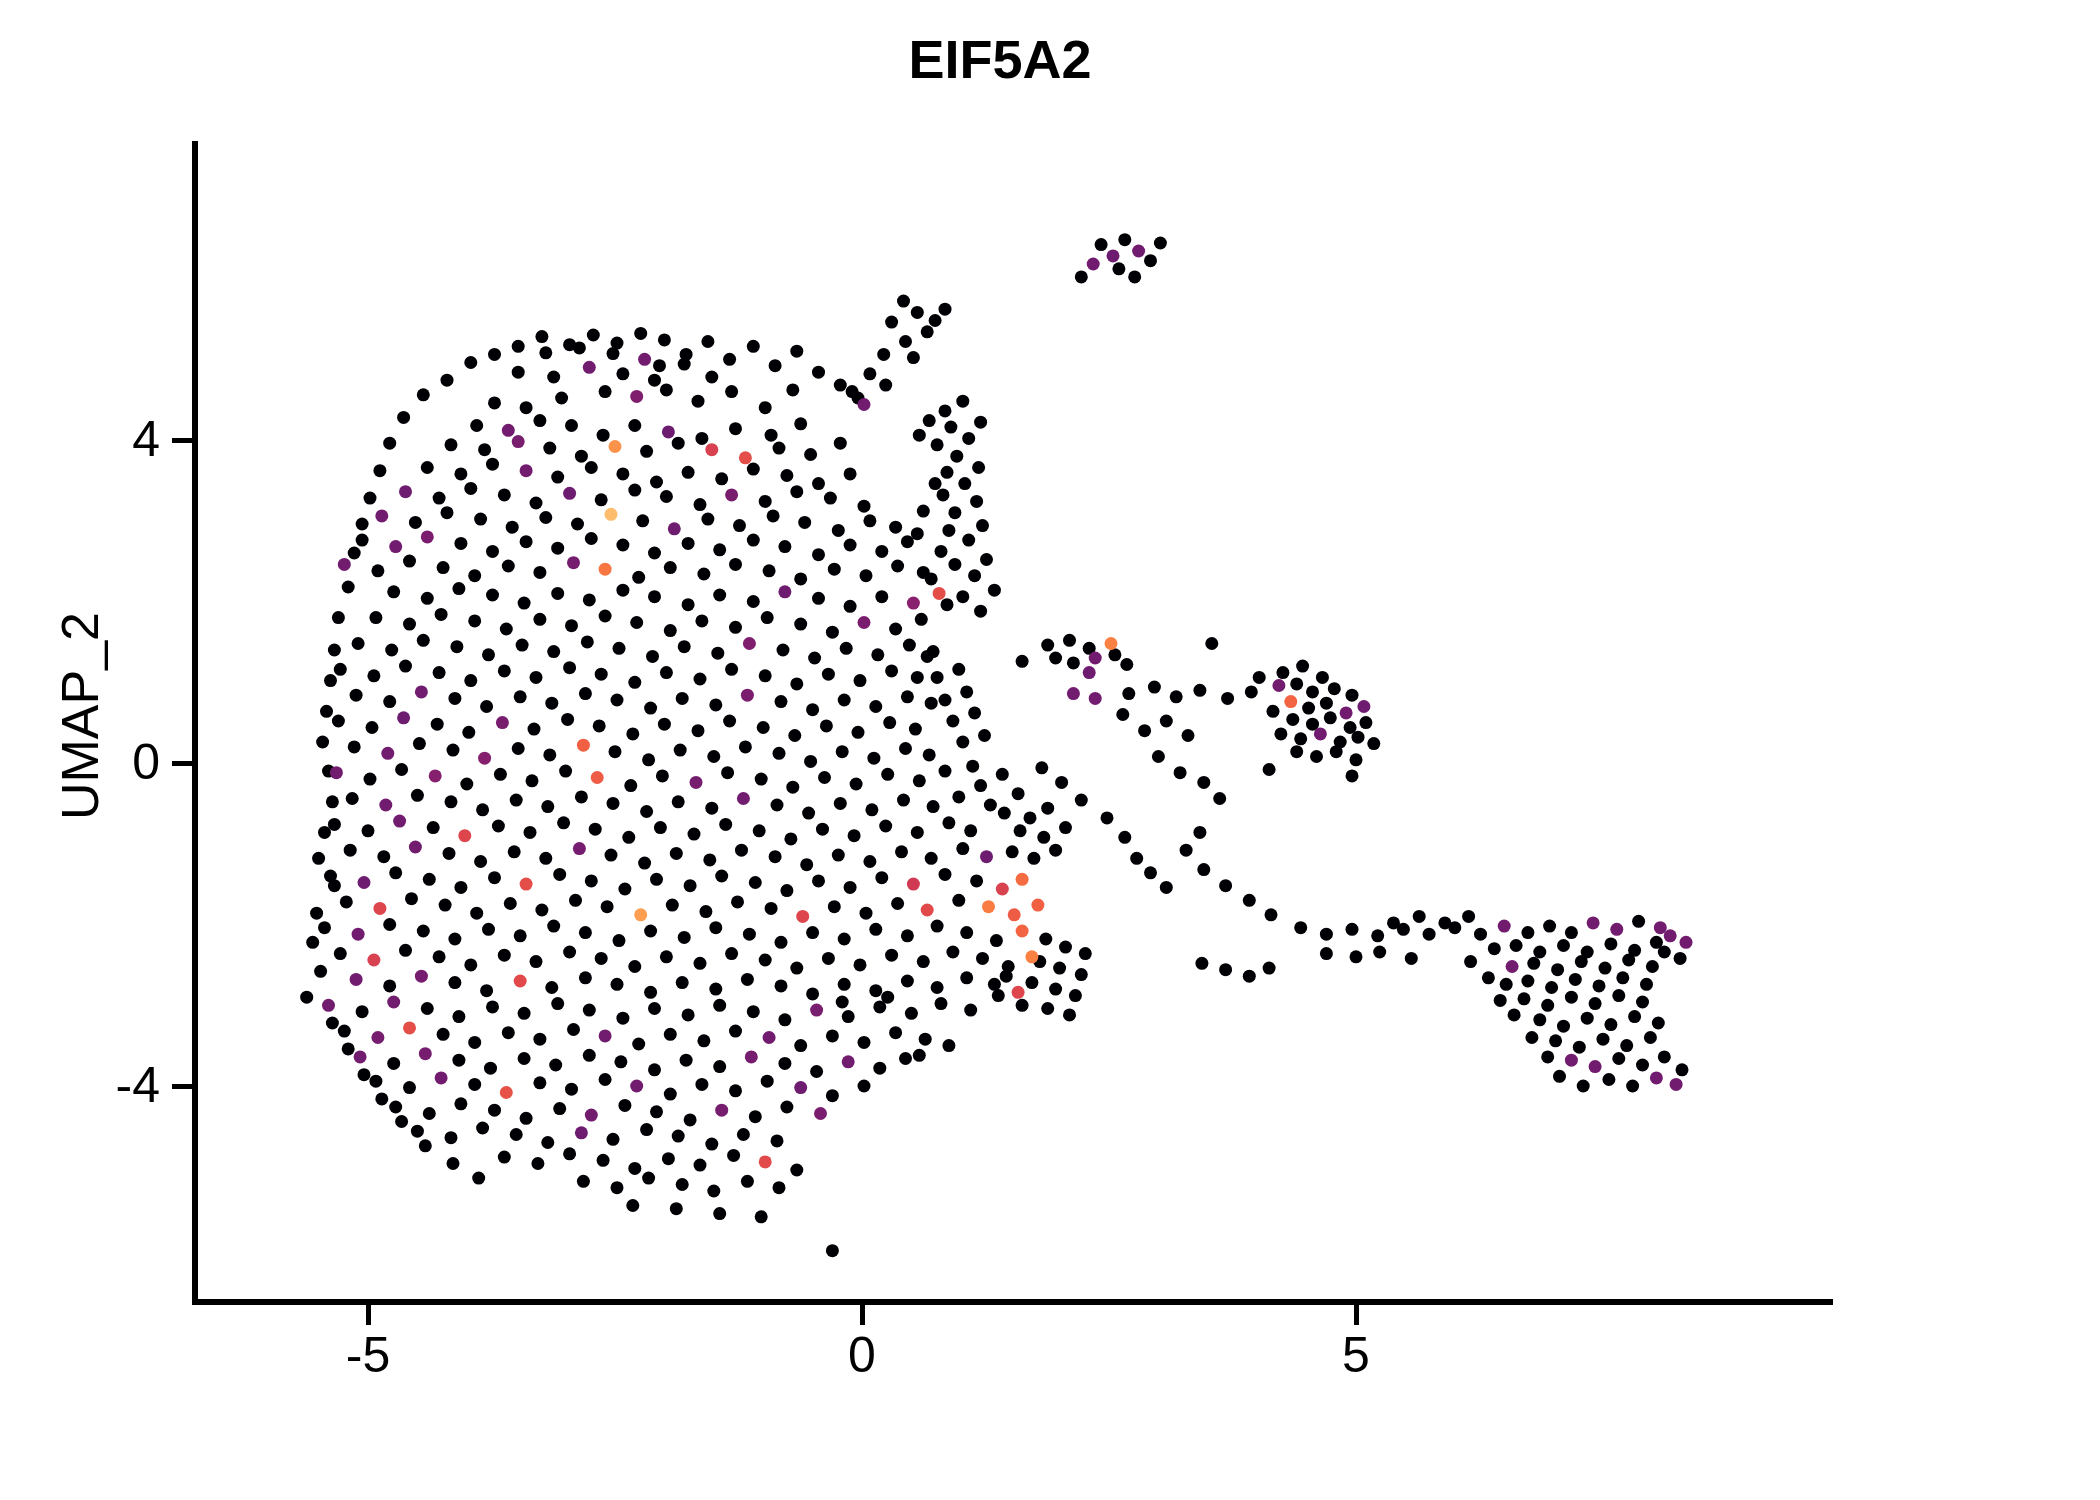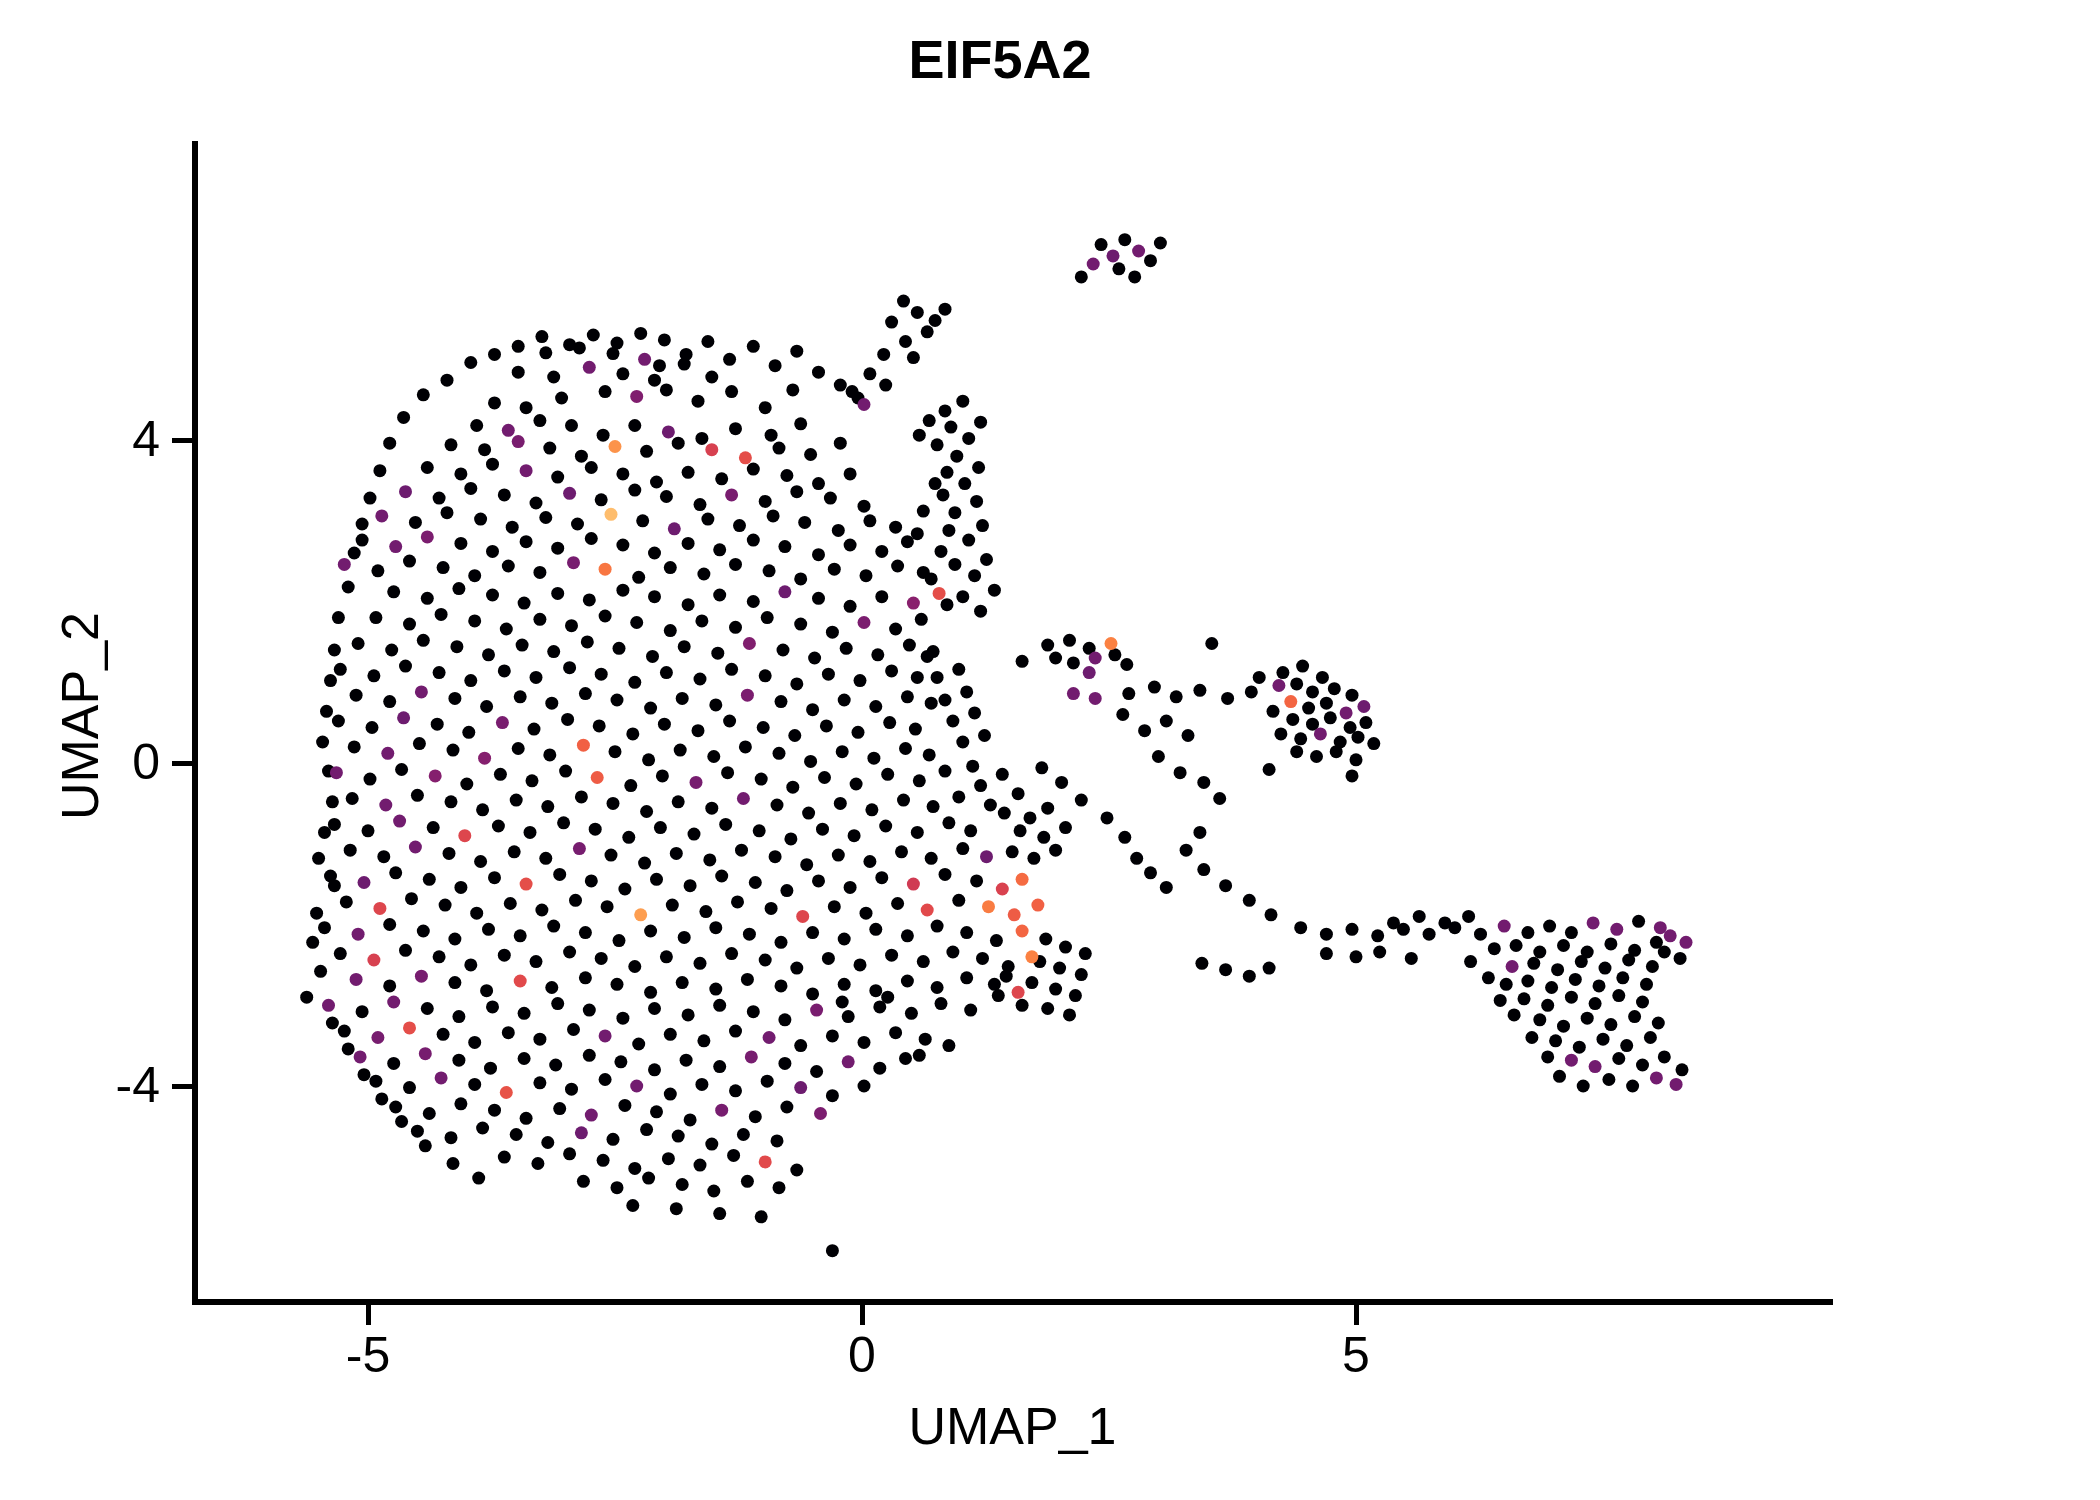--- a/index.html
+++ b/index.html
@@ -1079,17 +1079,16 @@
     </div>
   <div id="y-ticks-group">
       <div class="y-tick-mark" style="top: 438px;"></div>
       <div class="y-tick-label" style="top: 414px;">4</div>
       <div class="y-tick-mark" style="top: 761px;"></div>
       <div class="y-tick-label" style="top: 737px;">0</div>
       <div class="y-tick-mark" style="top: 1084px;"></div>
       <div class="y-tick-label" style="top: 1060px;">-4</div>
     </div>
 
-  <div id="x-axis-title">UMAP_1</div>
   <div id="y-axis-title">UMAP_2</div>
 
 
 </div>
 
 </body></html>

